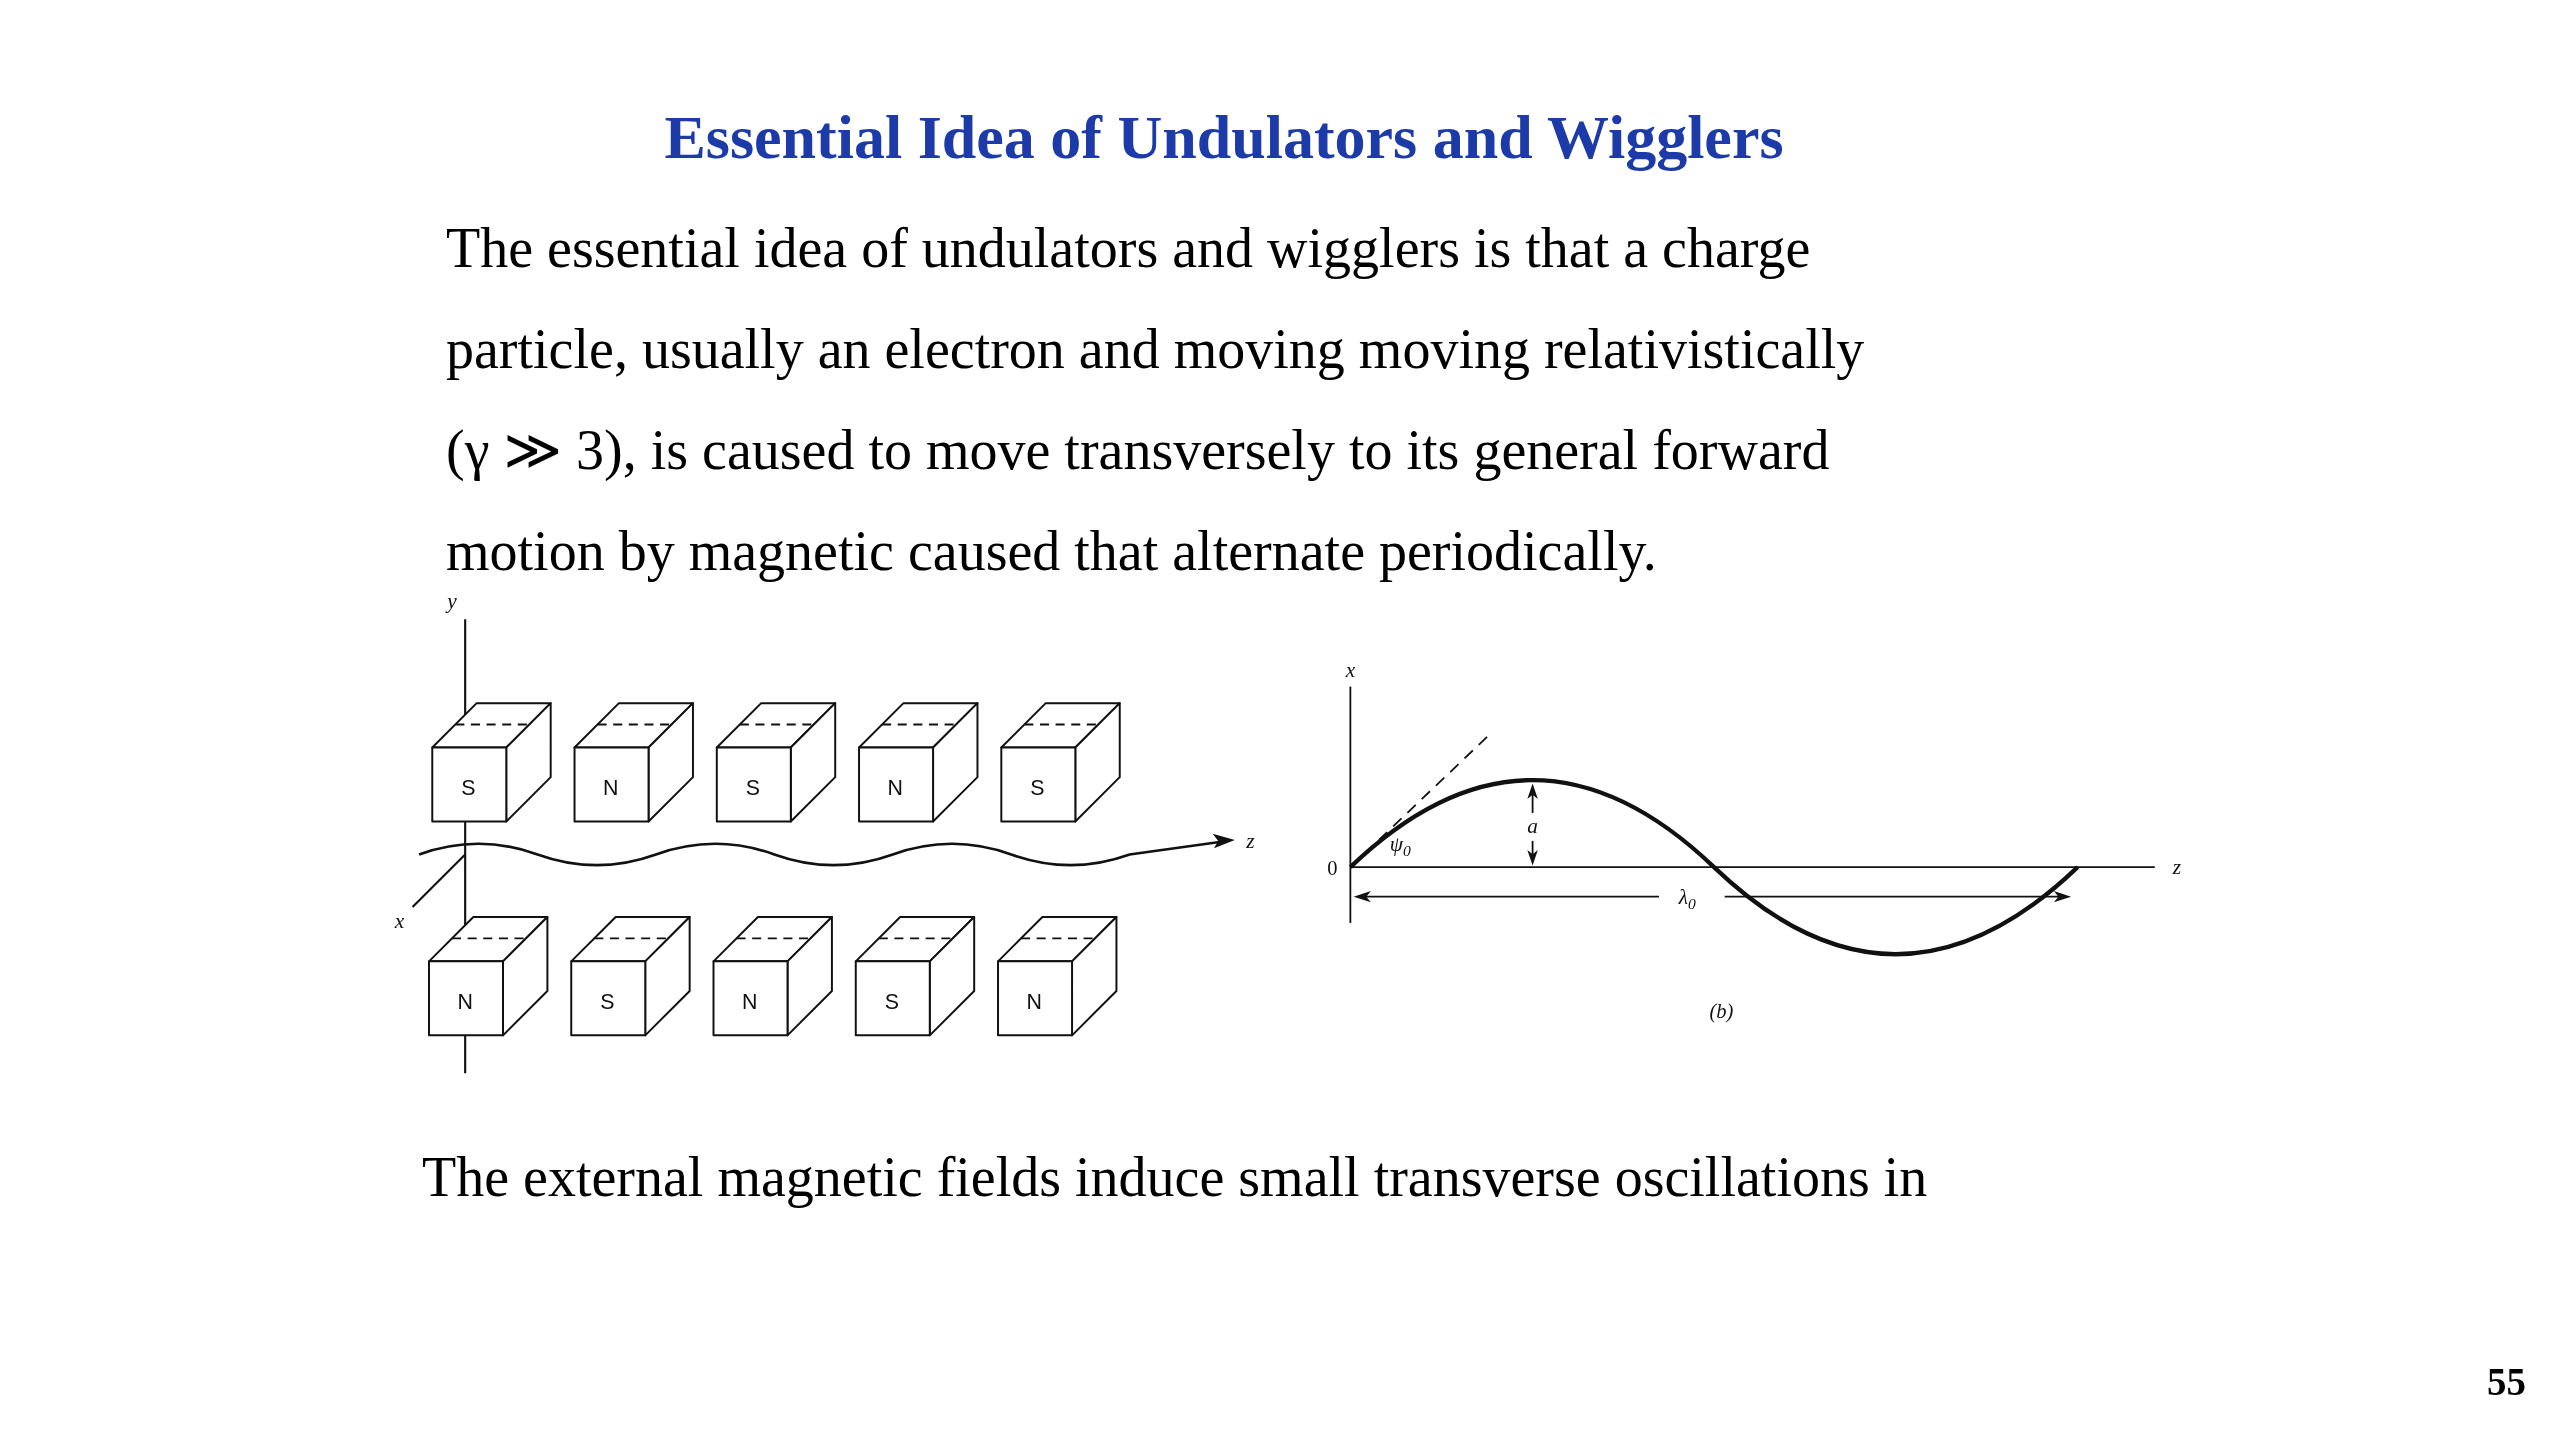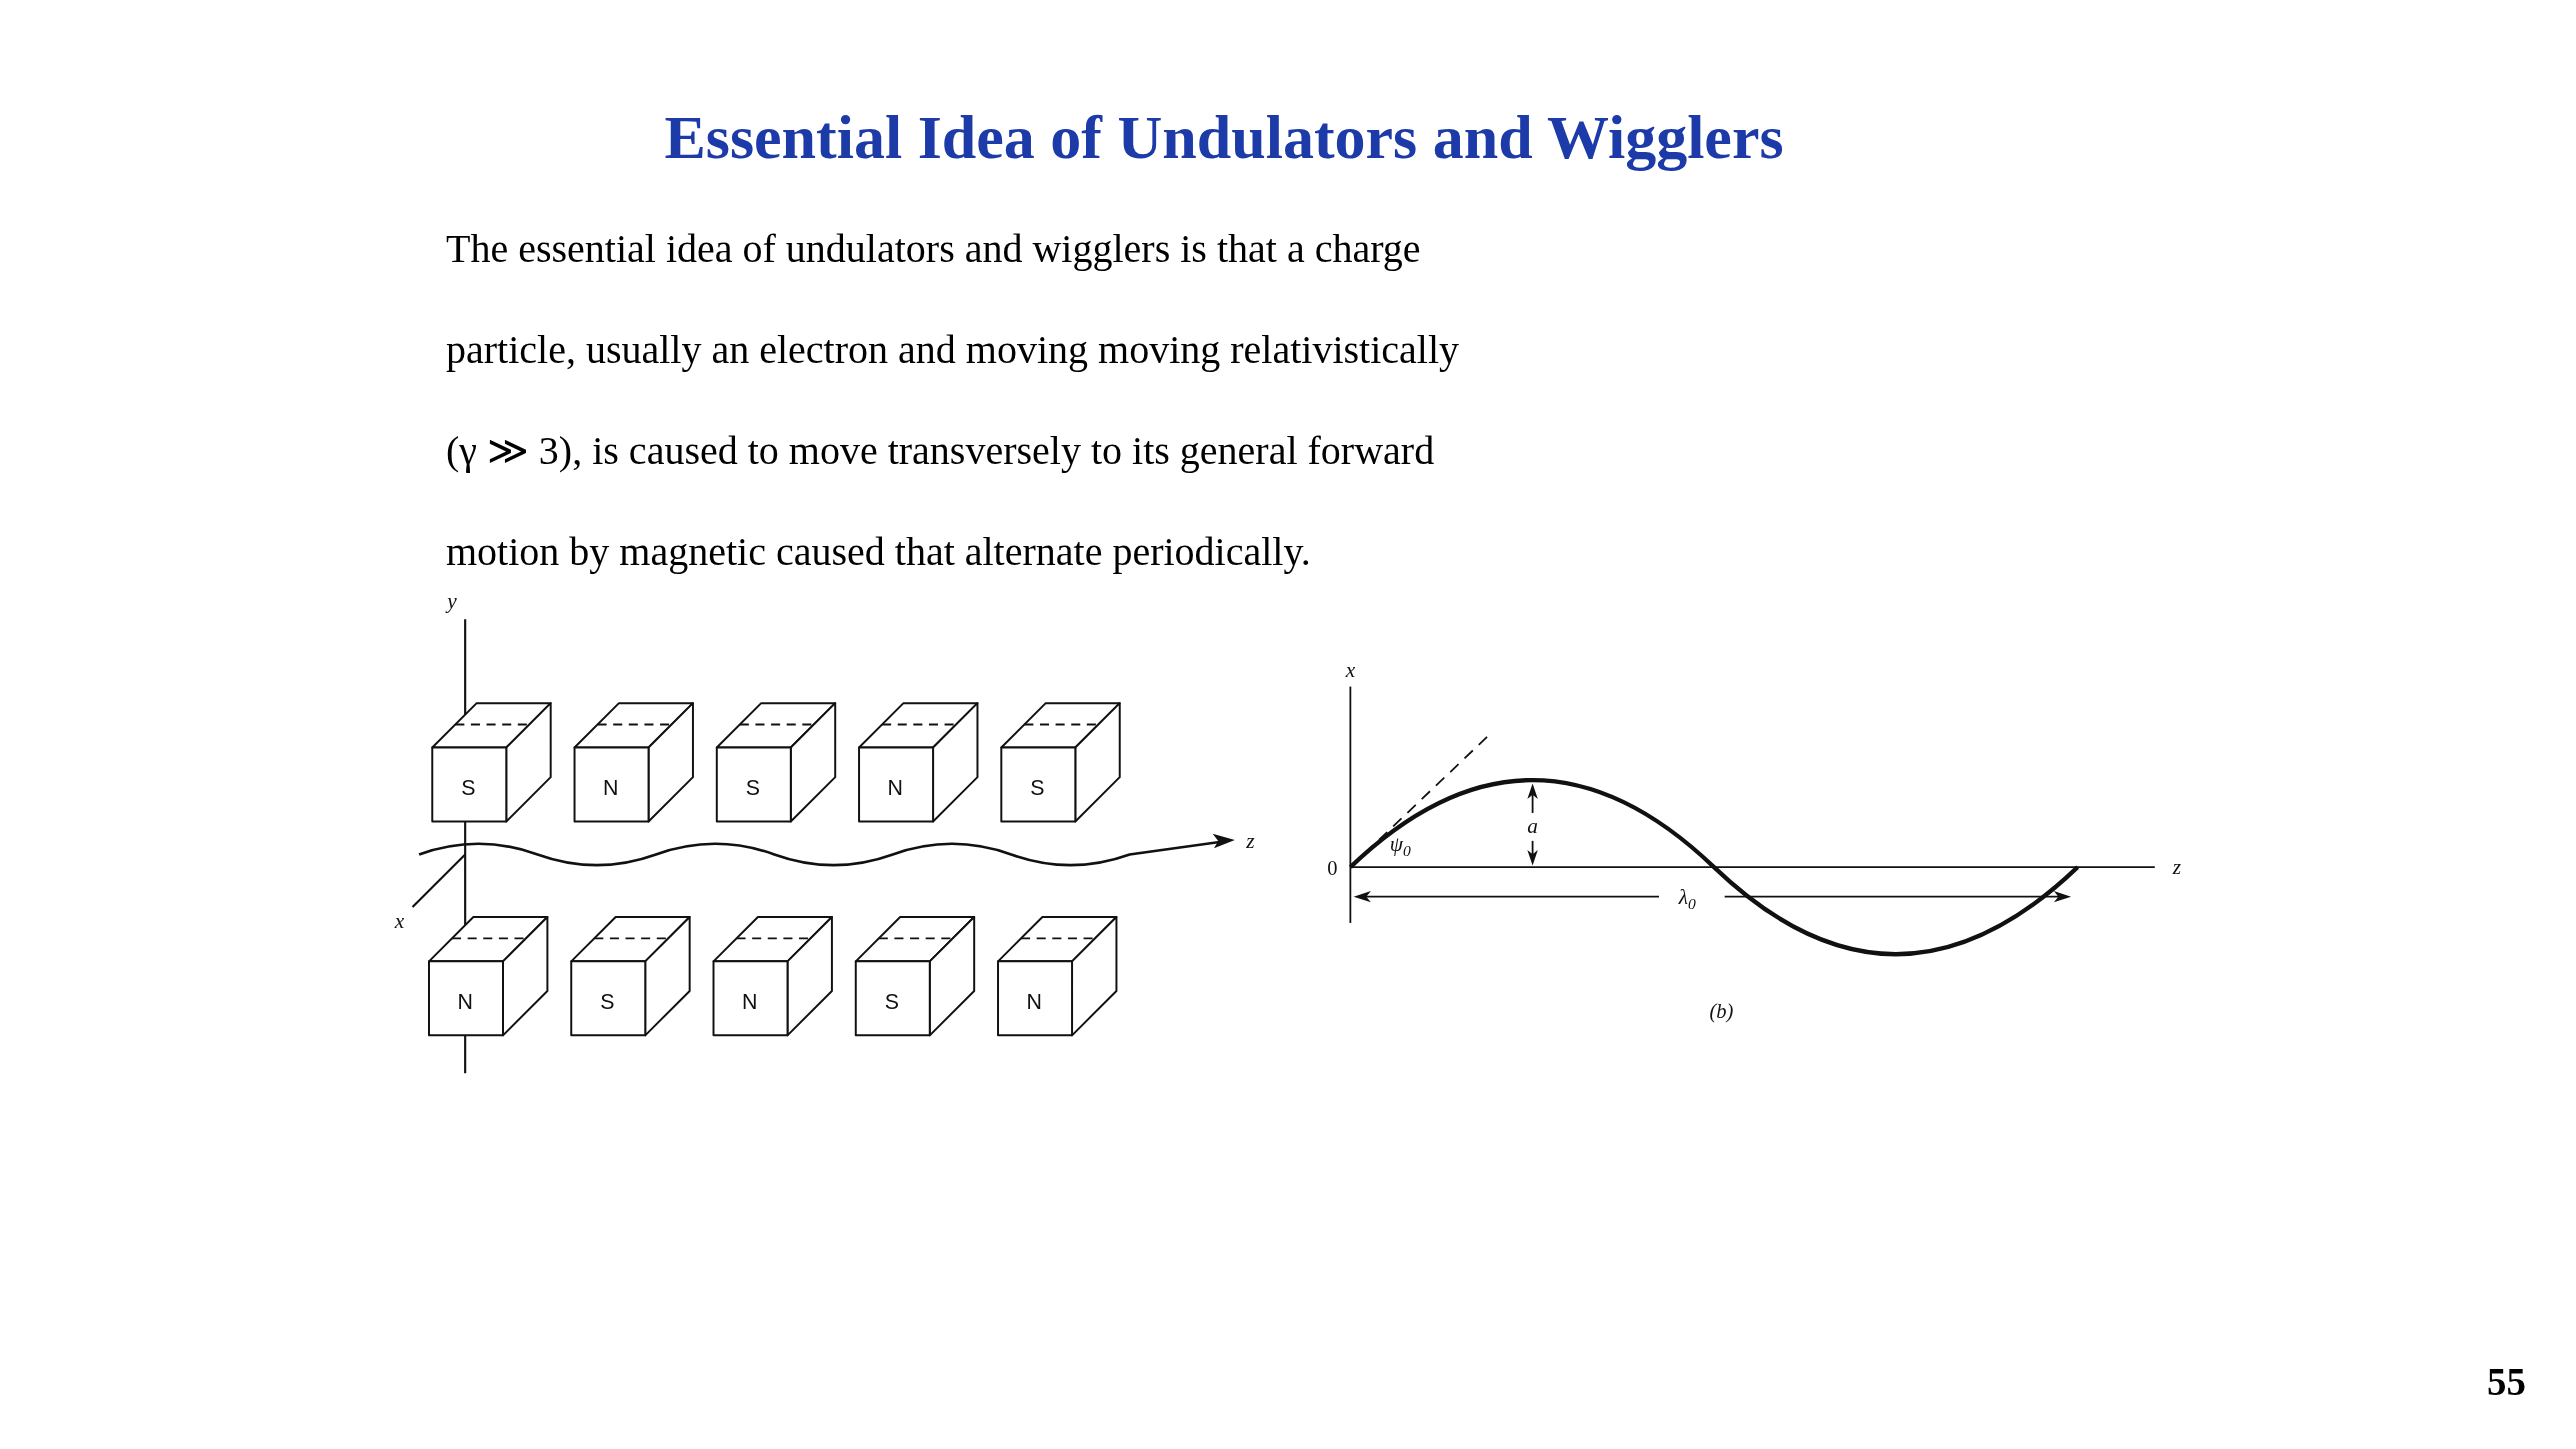--- a/index.html
+++ b/index.html
@@ -12,21 +12,21 @@
     overflow:hidden;
   }
   .title {
     position:absolute; top:102px; left:0; width:2448px;
     text-align:center;
     font-size:62px; font-weight:700;
     color:#1c3aa8;
   }
   .intro {
     position:absolute; left:446px; top:198px;
-    font-size:40px; line-height:101px;
+    font-size:56px; line-height:101px;
     white-space:nowrap;
   }
   .closing {
     position:absolute; left:422px; top:1128px;
     font-size:56px; line-height:98px;
     white-space:nowrap;
   }
   .pageno {
     position:absolute; top:1359px; right:50px;
     font-size:39px;
@@ -175,16 +175,17 @@
   <path class="ah" d="M24 146 l10.5 -3.4 l-2.8 3.4 l2.8 3.4 Z"></path>
   <path class="ah" d="M461 146 l-10.5 -3.4 l2.8 3.4 l-2.8 3.4 Z"></path>
   <text class="vlabel" x="222" y="150.5">
     <tspan>λ</tspan><tspan dy="3" font-size="9.5">0</tspan>
   </text>
 
   <text x="248" y="220" text-anchor="middle" font-style="italic" font-size="12">(b)</text>
 </svg>
 
 <div class="closing">
+  <div>The external magnetic fields induce small transverse oscillations in</div>
 </div>
 
 <div class="pageno">55</div>
 
 
 </body></html>

